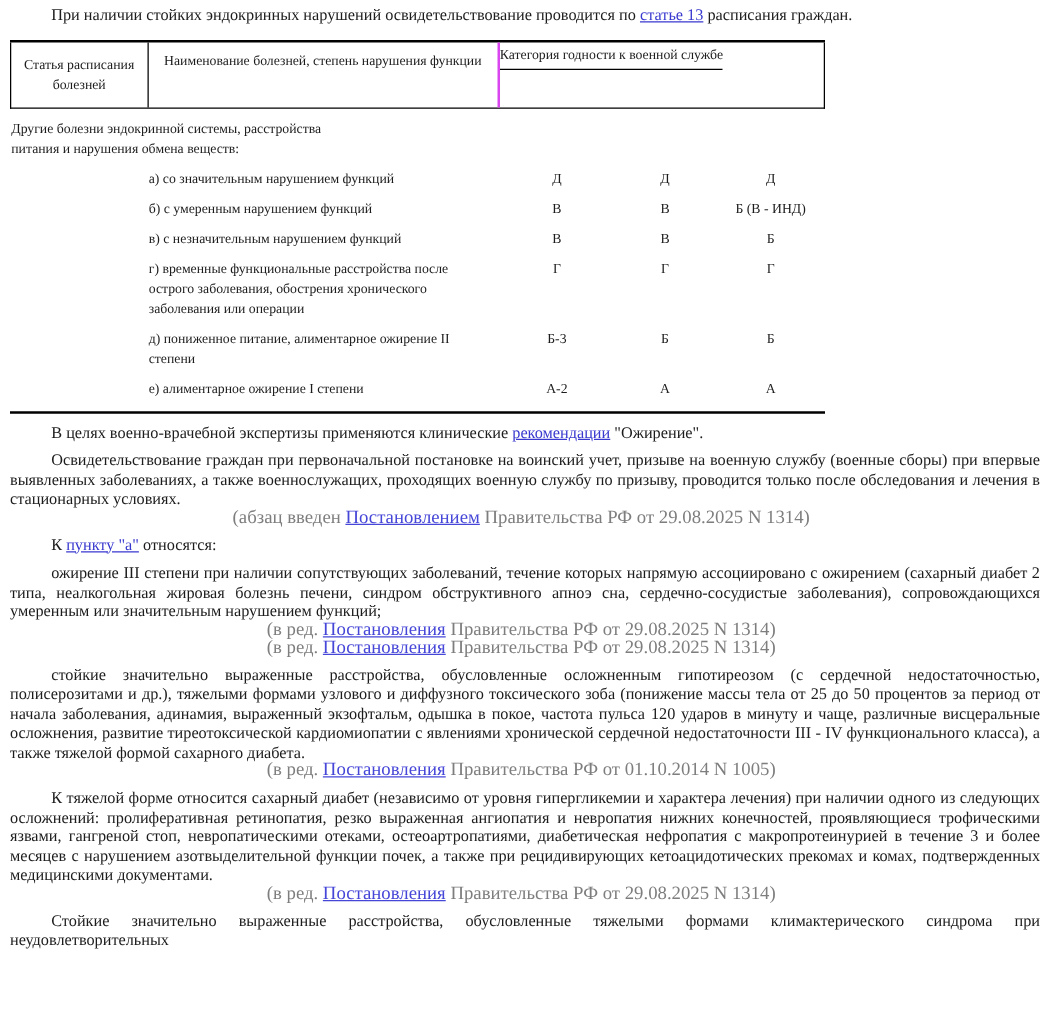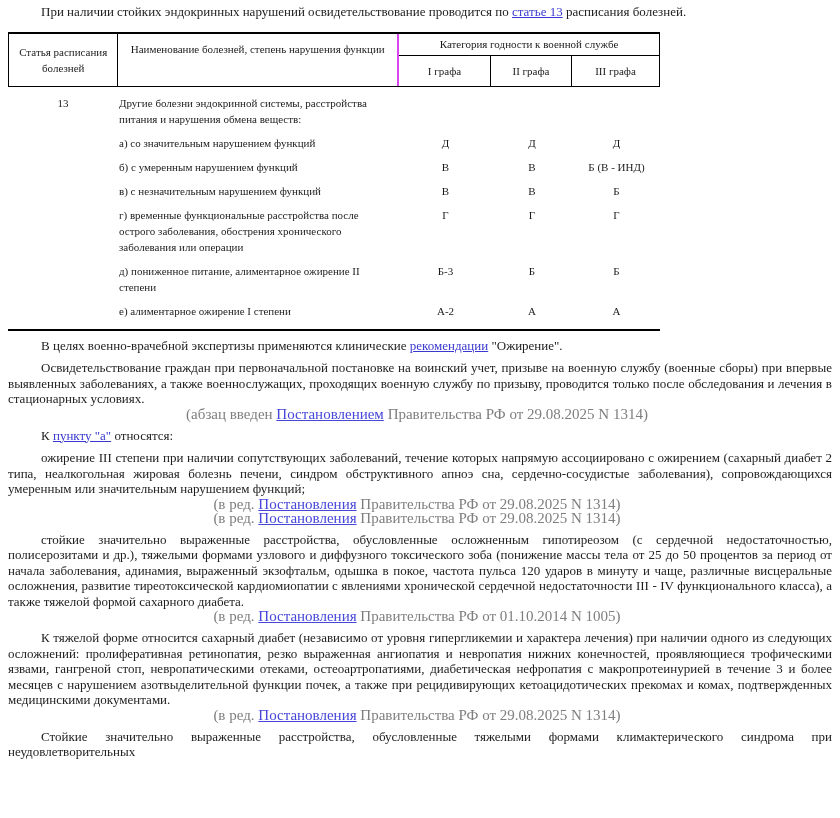--- a/index.html
+++ b/index.html
@@ -60,21 +60,21 @@
     border-right: 1px solid #000;
     display: flex; align-items: center; justify-content: center;
     padding: 2px 6px;
   }
   .th-name {
     width: 282px;
     border-right: 2px solid #d946ef;
     display: flex; align-items: flex-start; justify-content: center;
     padding: 7px 6px 2px 6px;
   }
-  .th-cat-group { width: 260px; display: flex; flex-direction: column; }
+  .th-cat-group { width: 260px; display: flex; flex-direction: row; gap: 40px; }
   .th-cat {
     height: 22px;
     border-bottom: 1px solid #000;
     display: flex; align-items: center; justify-content: center;
   }
   .th-sub { flex: 1; display: flex; }
   .th-g { display: flex; align-items: center; justify-content: center; box-sizing: border-box; }
   .th-g1 { width: 91px; }
   .th-g2 { width: 82px; border-left: 1px solid #000; border-right: 1px solid #000; }
   .th-g3 { width: 87px; }
@@ -87,38 +87,32 @@
   .td-v { box-sizing: border-box; text-align: center; }
   .td-v.v1 { width: 91px; }
   .td-v.v2 { width: 82px; }
   .td-v.v3 { width: 87px; }
 </style>
 </head>
 <body>
 
 <div class="page">
 
-  <p class="para first"><span>При наличии стойких эндокринных нарушений освидетельствование проводится по </span><a class="lnk">статье 13</a><span> расписания болезней.</span></p>
+  <p class="para first"><span>При наличии стойких эндокринных нарушений освидетельствование проводится по </span><a class="lnk">статье 13</a><span> расписания граждан.</span></p>
 
   <div class="dtable">
     <div class="thead">
       <div class="cell th-article">Статья расписания болезней</div>
       <div class="cell th-name">Наименование болезней, степень нарушения функции</div>
       <div class="th-cat-group">
         <div class="cell th-cat">Категория годности к военной службе</div>
-        <div class="th-sub">
-          <div class="cell th-g th-g1">I графа</div>
-          <div class="cell th-g th-g2">II графа</div>
-          <div class="cell th-g th-g3">III графа</div>
-        </div>
       </div>
     </div>
     <div class="tbody">
       <div class="trow title-row">
-        <div class="td-num">13</div>
         <div class="td-label">Другие болезни эндокринной системы, расстройства питания и нарушения обмена веществ:</div>
         <div class="td-v v1"></div>
         <div class="td-v v2"></div>
         <div class="td-v v3"></div>
       </div>
       <div id="table-rows">
           <div class="trow">
             <div class="td-num"></div>
             <div class="td-label">а) со значительным нарушением функций</div>
             <div class="td-v v1">Д</div>

